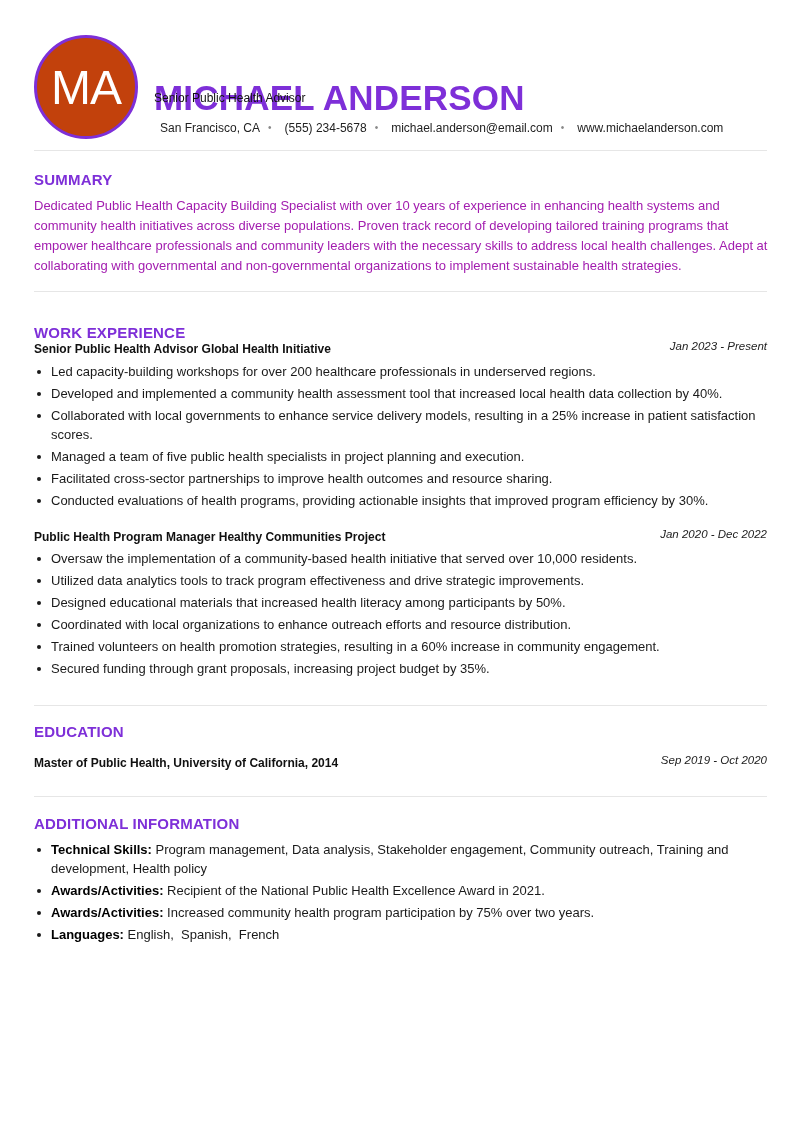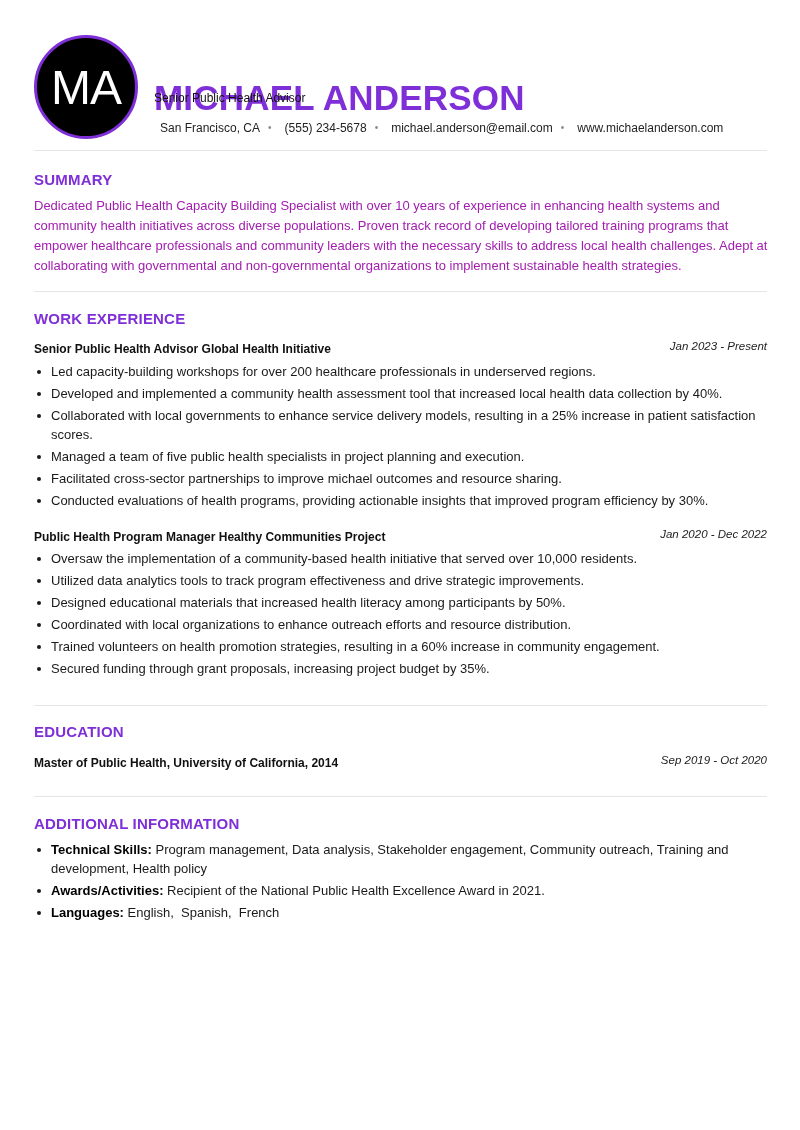--- a/index.html
+++ b/index.html
@@ -8,21 +8,21 @@
     font-family: "Liberation Sans", "DejaVu Sans", sans-serif;
     color: #1a1a1a;
   }
   .page { position: absolute; left: 34px; top: 0; width: 733px; }
 
   
   .header { position: relative; height: 150px; }
   .avatar {
     position: absolute; left: 0; top: 35px;
     width: 98px; height: 98px; border-radius: 50%;
-    background: #000000; border: 3px solid #7e2fd8;
+    background: #c2410c; border: 3px solid #7e2fd8;
     display: flex; align-items: center; justify-content: center;
   }
   .avatar span { color: #ffffff; font-size: 48px; font-weight: 400; letter-spacing: -1px; }
   .name {
     position: absolute; left: 120px; top: 38px;
     font-size: 35px; font-weight: 700; color: #7e2fd8; letter-spacing: 0.2px; line-height: 40px;
     white-space: nowrap;
     margin-top: 40px;
   }
   .title {
@@ -84,32 +84,32 @@
     </div>
   </div>
 
   <div class="divider" style="top:150px"></div>
 
   <div class="section-title" style="top:171px">SUMMARY</div>
   <div class="summary-text">Dedicated Public Health Capacity Building Specialist with over 10 years of experience in enhancing health systems and community health initiatives across diverse populations. Proven track record of developing tailored training programs that empower healthcare professionals and community leaders with the necessary skills to address local health challenges. Adept at collaborating with governmental and non-governmental organizations to implement sustainable health strategies.</div>
 
   <div class="divider" style="top:291px"></div>
 
-  <div class="section-title" style="top:310px">WORK EXPERIENCE</div>
+  <div class="section-title" style="top:324px">WORK EXPERIENCE</div>
 
   <div class="job-head" style="top:338px">
     <div class="job-title">Senior Public Health Advisor  Global Health Initiative</div>
     <div class="job-date">Jan 2023 - Present</div>
   </div>
   <ul class="bullets" style="top:362px">
     <li>Led capacity-building workshops for over 200 healthcare professionals in underserved regions.</li>
     <li>Developed and implemented a community health assessment tool that increased local health data collection by 40%.</li>
     <li>Collaborated with local governments to enhance service delivery models, resulting in a 25% increase in patient satisfaction scores.</li>
     <li>Managed a team of five public health specialists in project planning and execution.</li>
-    <li>Facilitated cross-sector partnerships to improve michael outcomes and resource sharing.</li>
+    <li>Facilitated cross-sector partnerships to improve health outcomes and resource sharing.</li>
     <li>Conducted evaluations of health programs, providing actionable insights that improved program efficiency by 30%.</li>
   </ul>
 
   <div class="job-head" style="top:526px">
     <div class="job-title">Public Health Program Manager  Healthy Communities Project</div>
     <div class="job-date">Jan 2020 - Dec 2022</div>
   </div>
   <ul class="bullets" style="top:549px">
     <li>Oversaw the implementation of a community-based health initiative that served over 10,000 residents.</li>
     <li>Utilized data analytics tools to track program effectiveness and drive strategic improvements.</li>
@@ -126,16 +126,17 @@
     <div class="job-title">Master of Public Health, University of California, 2014</div>
     <div class="job-date">Sep 2019 - Oct 2020</div>
   </div>
 
   <div class="divider" style="top:796px"></div>
 
   <div class="section-title" style="top:815px">ADDITIONAL INFORMATION</div>
   <ul class="bullets" style="top:840px">
     <li><b>Technical Skills:</b><span> Program management, Data analysis, Stakeholder engagement, Community outreach, Training and development, Health policy</span></li>
     <li><b>Awards/Activities:</b><span> Recipient of the National Public Health Excellence Award in 2021.</span></li>
+    <li><b>Awards/Activities:</b><span> Increased community health program participation by 75% over two years.</span></li>
     <li style=""><b>Languages:</b><span style="white-space:pre"> English,  Spanish,  French</span></li>
   </ul>
 
 </div>
 
 </body></html>

